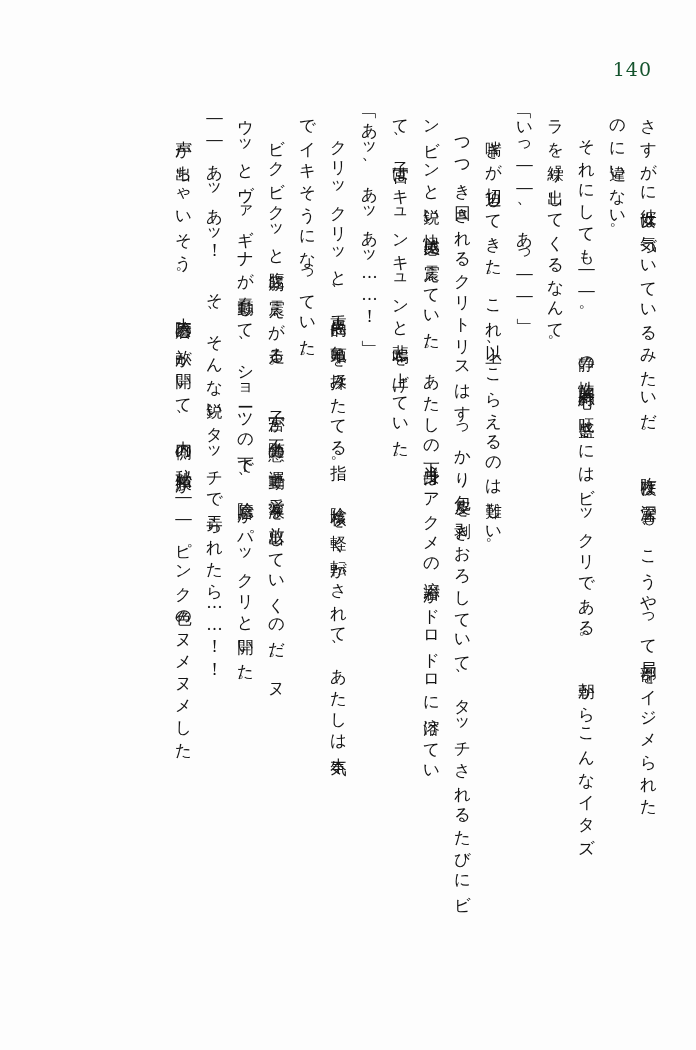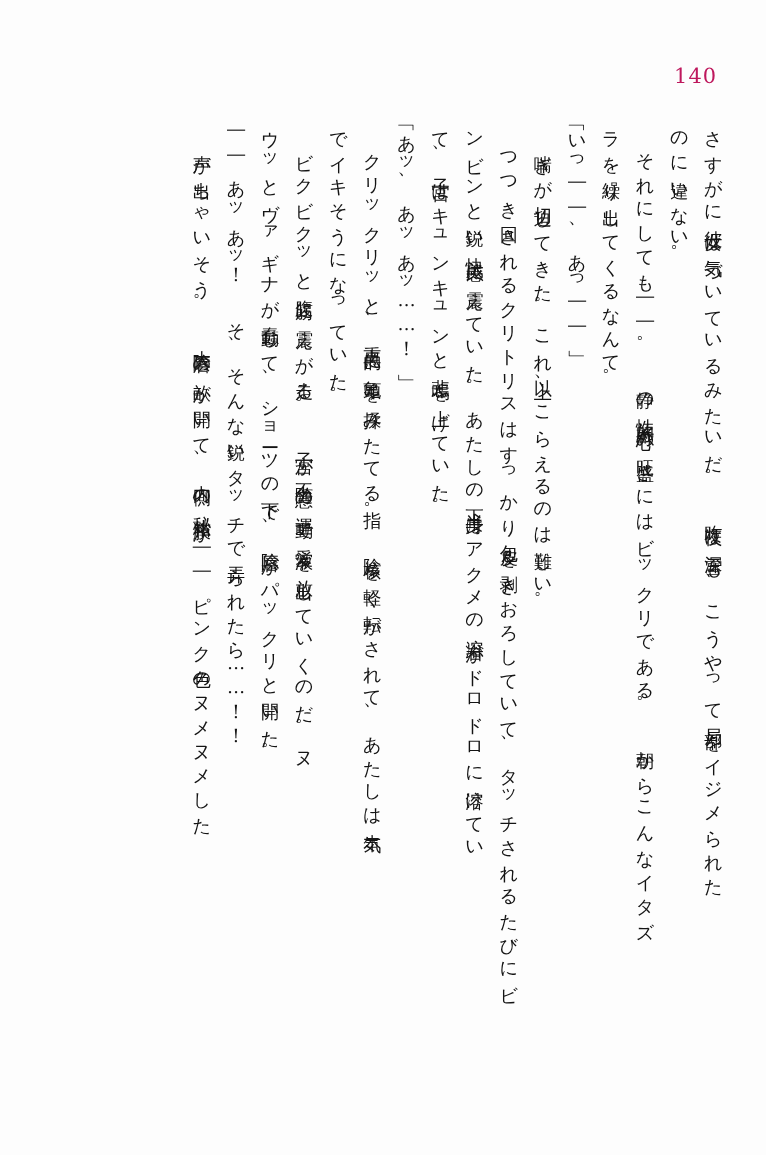--- a/index.html
+++ b/index.html
@@ -20,21 +20,21 @@
     width: 696px;
     height: 1050px;
     background: #fdfdfd;
   }
   .page-number {
     position: absolute;
     top: 58px;
     right: 44px;
     font-size: 19px;
     letter-spacing: 1px;
-    color: #be185d;
+    color: #14532d;
     font-family: "DejaVu Serif", "Liberation Serif", serif;
     text-align: right;
   }
   .text-block {
     position: absolute;
     top: 108px;
     right: 40px;
     bottom: 40px;
     left: 46px;
     display: flex;

